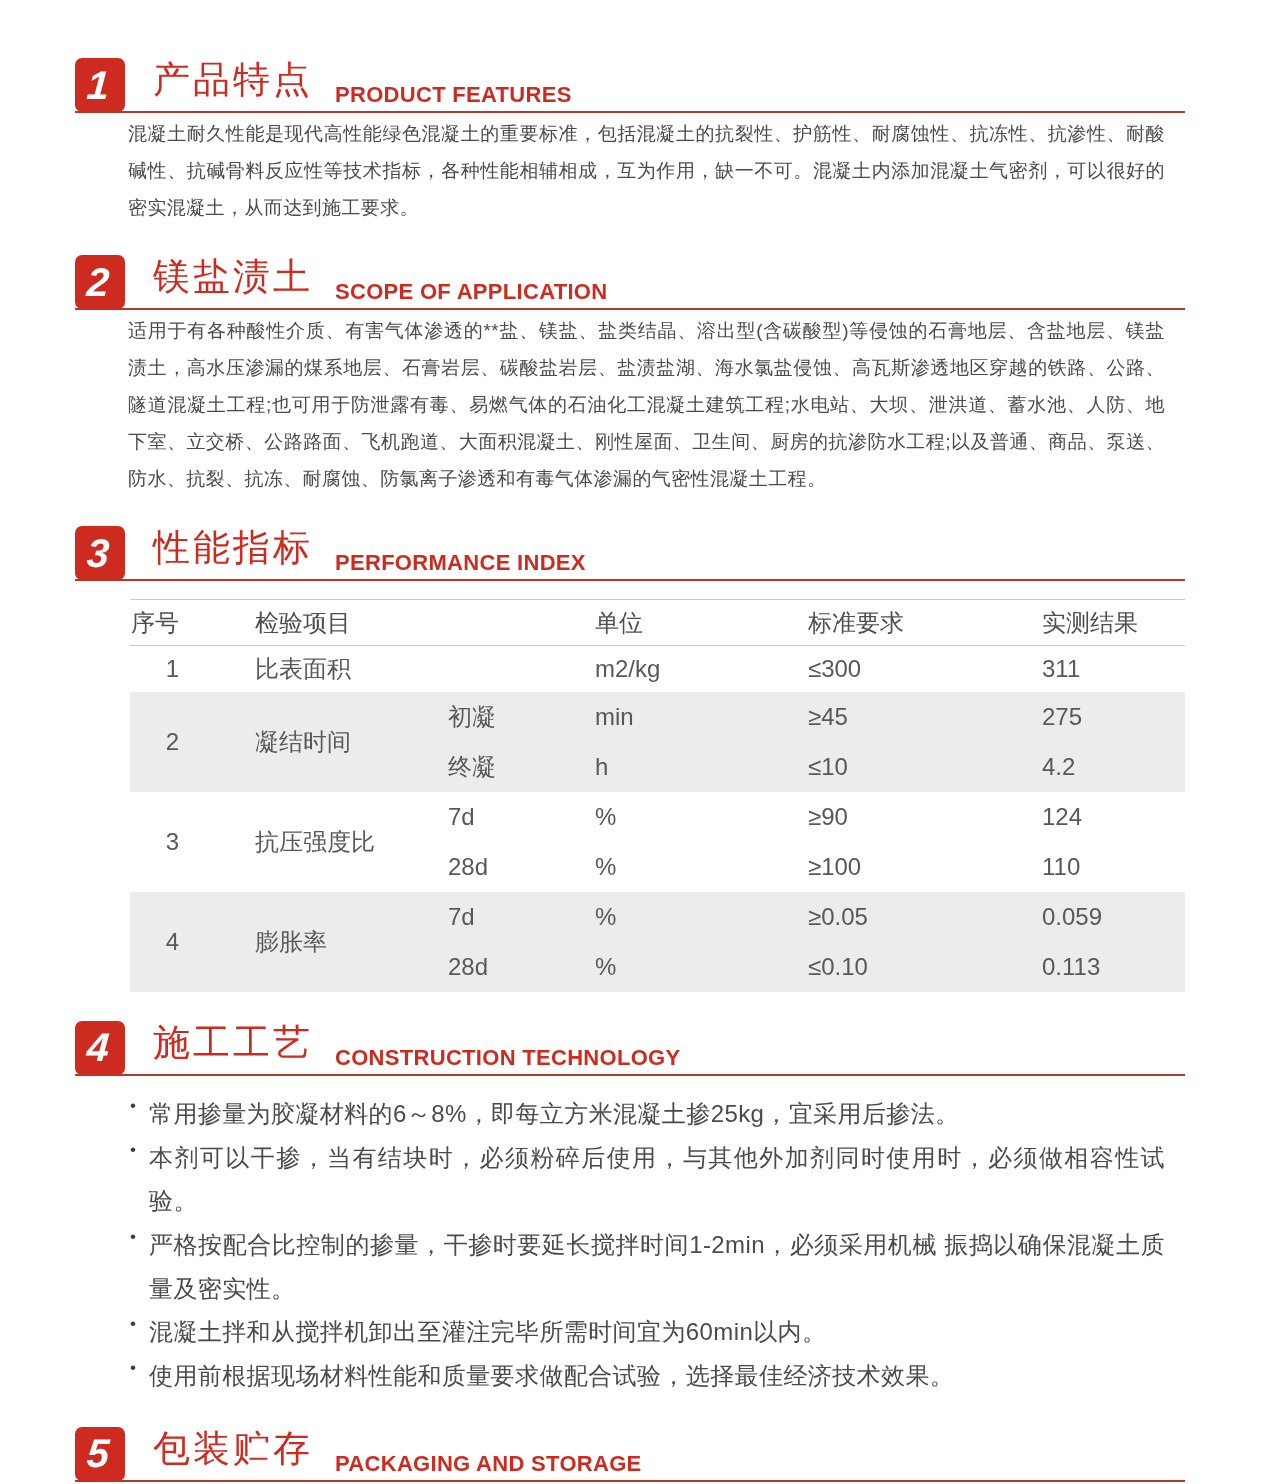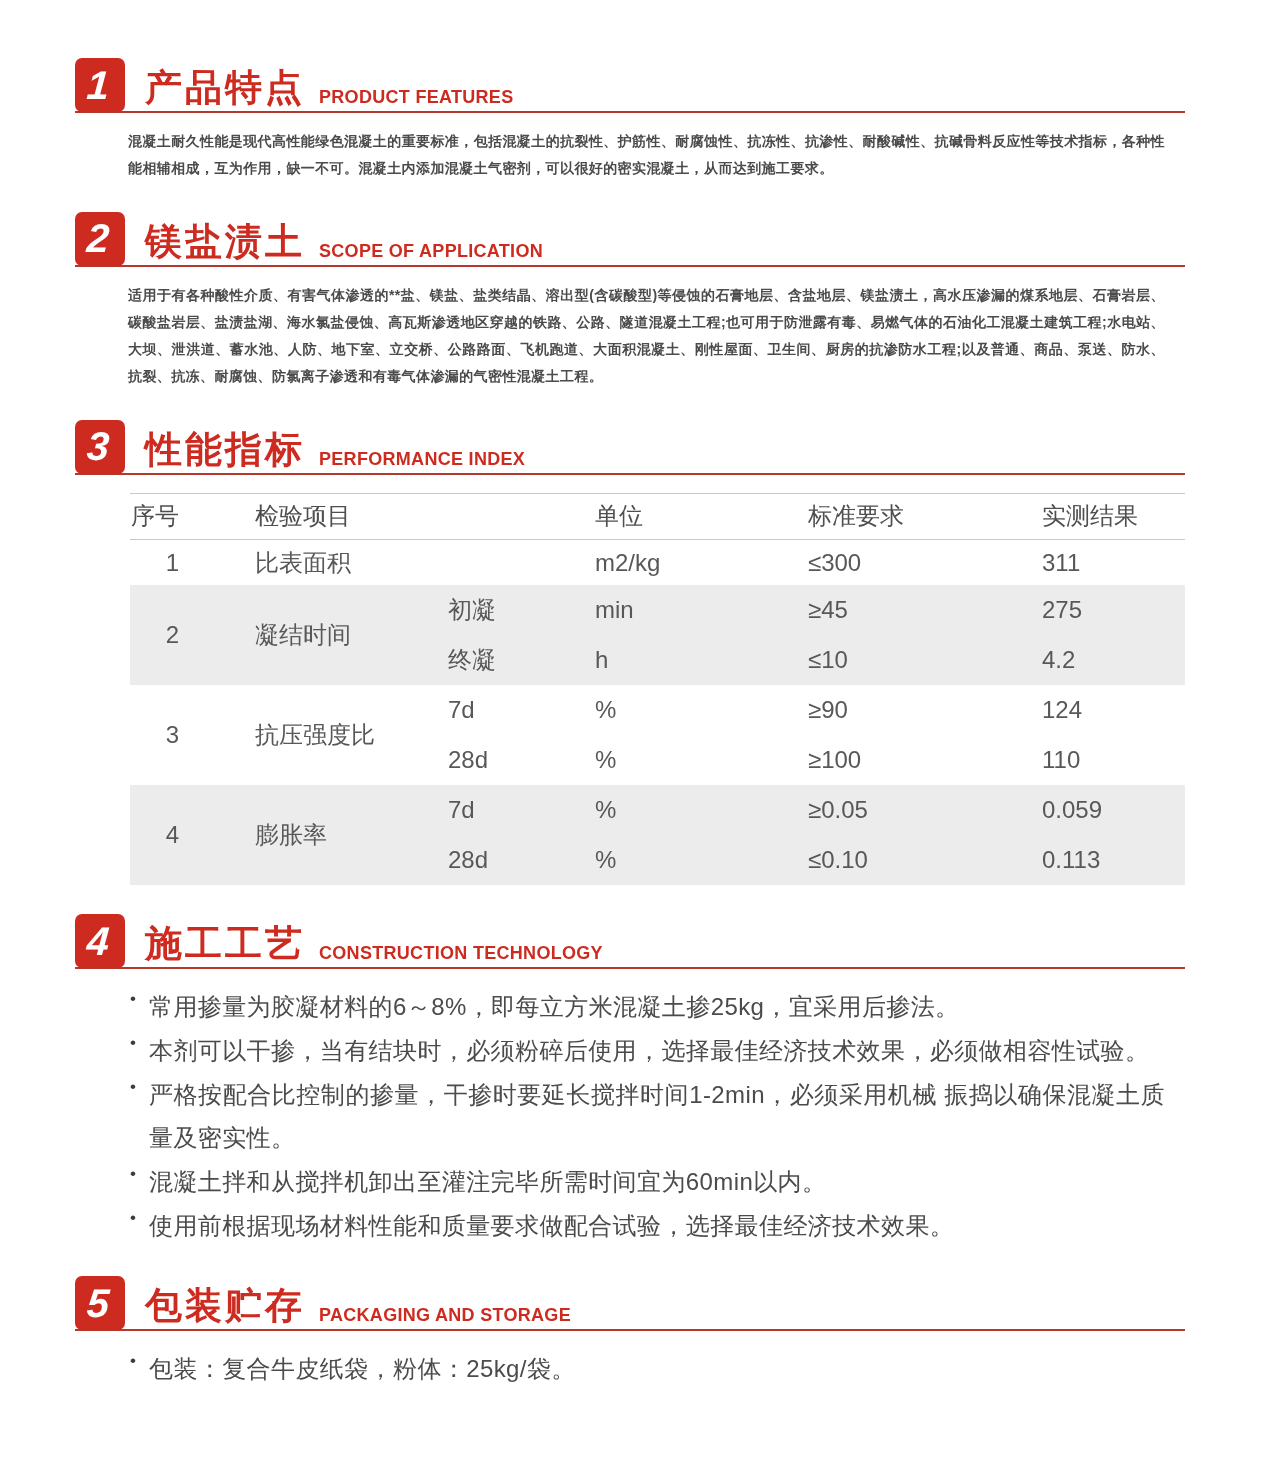--- a/index.html
+++ b/index.html
@@ -34,32 +34,32 @@
   .badge{
     width:50px;height:54px;background:var(--accent);
     border-radius:7px;color:#ffffff;
     display:flex;align-items:center;justify-content:center;
     font-size:40px;font-weight:bold;font-style:italic;
     margin-right:16px;flex:0 0 auto;
     position:relative;top:1px;
   }
   .badge span{transform:skewX(-4deg);display:block;padding-right:4px;}
   .title-zh{
-    font-size:37px;color:var(--accent);font-weight:bold;
-    margin:4px;line-height:1;letter-spacing:3px;padding-bottom:1px;
+    font-size:37px;color:var(--accent);font-weight:normal;
+    margin:12px;line-height:1;letter-spacing:3px;padding-bottom:1px;
   }
   .title-en{
-    font-size:18px;color:var(--accent);font-weight:bold;
+    font-size:22px;color:var(--accent);font-weight:bold;
     margin-left:10px;padding-bottom:3px;letter-spacing:.3px;white-space:nowrap;
   }
 
   .para{
-    margin:15px 0 0 53px;width:1037px;
-    font-size:14px;line-height:1.95;color:var(--body-text);
-    text-align:justify;letter-spacing:.4px;font-weight:bold;
+    margin:2px 0 0 53px;width:1037px;
+    font-size:19px;line-height:1.95;color:var(--body-text);
+    text-align:justify;letter-spacing:.4px;
   }
 
   .perf-table{
     margin:18px 0 0 55px;border-collapse:collapse;
     width:1055px;color:var(--table-text);font-size:24px;
   }
   .perf-table th{
     border-top:1px solid var(--table-border);
     border-bottom:1px solid var(--table-border);
     height:46px;font-weight:normal;text-align:left;color:#4f4f4f;
@@ -192,21 +192,21 @@
   <section class="sec sec-4">
     <header class="sec-header">
       <div class="badge">
         <span>4</span>
       </div>
       <h2 class="title-zh">施工工艺</h2>
       <span class="title-en">CONSTRUCTION TECHNOLOGY</span>
     </header>
     <ul class="bullets">
         <li>常用掺量为胶凝材料的6～8%，即每立方米混凝土掺25kg，宜采用后掺法。</li>
-        <li>本剂可以干掺，当有结块时，必须粉碎后使用，选择最佳经济技术效果，必须做相容性试验。</li>
+        <li>本剂可以干掺，当有结块时，必须粉碎后使用，与其他外加剂同时使用时，必须做相容性试验。</li>
         <li>严格按配合比控制的掺量，干掺时要延长搅拌时间1-2min，必须采用机械 振捣以确保混凝土质量及密实性。</li>
         <li>混凝土拌和从搅拌机卸出至灌注完毕所需时间宜为60min以内。</li>
         <li>使用前根据现场材料性能和质量要求做配合试验，选择最佳经济技术效果。</li>
       </ul>
   </section>
 
   <section class="sec sec-5">
     <header class="sec-header">
       <div class="badge">
         <span>5</span>

